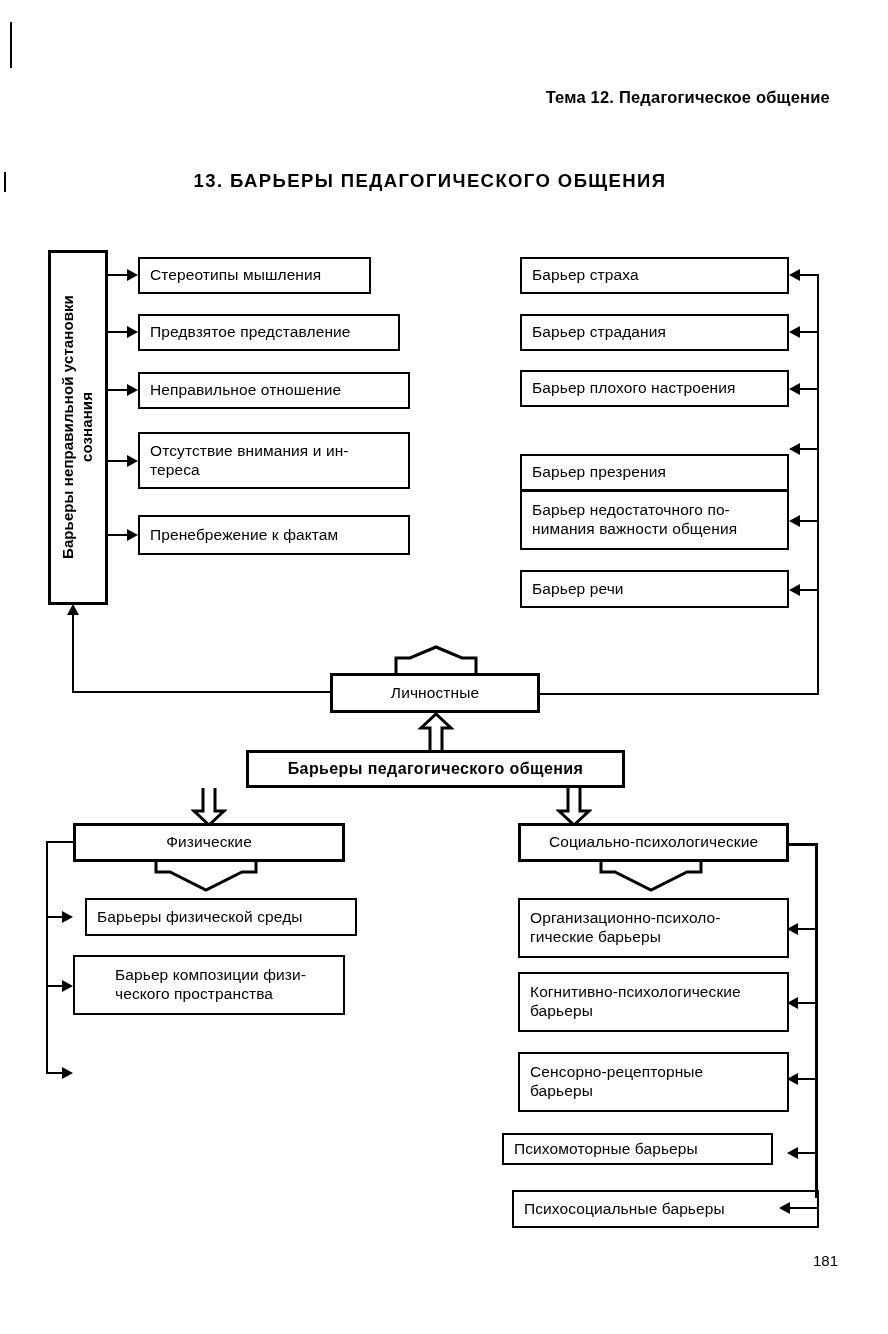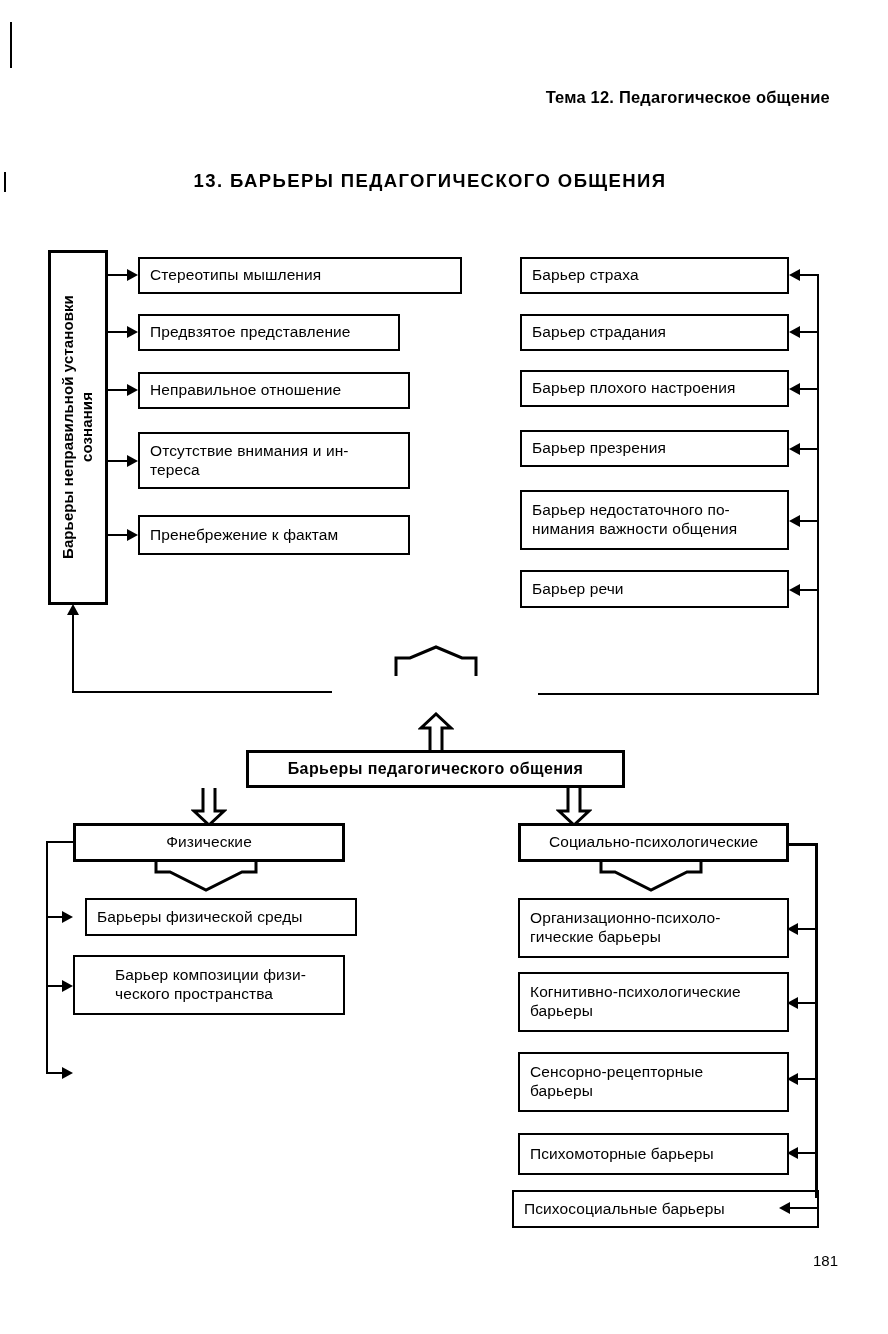--- a/index.html
+++ b/index.html
@@ -122,21 +122,21 @@
 
   <div class="doc-title">13. БАРЬЕРЫ ПЕДАГОГИЧЕСКОГО ОБЩЕНИЯ</div>
 
   <div class="page-number">181</div>
 
   <div class="ln v" style="left:10px; top:22px; height:46px;"></div>
   <div class="ln v" style="left:4px; top:172px; height:20px;"></div>
 
   <div class="node vertical thick" style="left:48px; top:250px; width:60px; height:355px;">Барьеры неправильной установки сознания</div>
 
-  <div class="node" style="left:138px; top:257px; width:324px; height:37px;">Стереотипы  мышления</div>
+  <div class="node" style="left:138px; top:257px; width:233px; height:37px;">Стереотипы  мышления</div>
 
   <div class="node" style="left:138px; top:314px; width:262px; height:37px;">Предвзятое представление</div>
 
   <div class="node" style="left:138px; top:372px; width:272px; height:37px;">Неправильное отношение</div>
 
   <div class="node" style="left:138px; top:432px; width:272px; height:57px; white-space:pre-line;">Отсутствие внимания и ин-
 тереса</div>
 
   <div class="node" style="left:138px; top:515px; width:272px; height:40px;">Пренебрежение к фактам</div>
 
@@ -154,21 +154,21 @@
 
   <div class="ln h" style="left:108px; top:534px; width:20px;"></div>
   <div class="arrow-right" style="left:127px; top:529px;"></div>
 
   <div class="node" style="left:520px; top:257px; width:269px; height:37px;">Барьер страха</div>
 
   <div class="node" style="left:520px; top:314px; width:269px; height:37px;">Барьер страдания</div>
 
   <div class="node" style="left:520px; top:370px; width:269px; height:37px;">Барьер плохого настроения</div>
 
-  <div class="node" style="left:520px; top:430px; width:269px; height:37px;">Барьер презрения</div>
+  <div class="node" style="left:520px; top:454px; width:269px; height:37px;">Барьер презрения</div>
 
   <div class="node" style="left:520px; top:490px; width:269px; height:60px; white-space:pre-line;">Барьер недостаточного по-
 нимания важности общения</div>
 
   <div class="node" style="left:520px; top:570px; width:269px; height:38px;">Барьер речи</div>
 
   <div class="ln v" style="left:817px; top:274px; height:421px;"></div>
 
   <div class="ln h" style="left:800px; top:274px; width:19px;"></div>
   <div class="arrow-left" style="left:789px; top:269px;"></div>
@@ -181,20 +181,21 @@
 
   <div class="ln h" style="left:800px; top:448px; width:19px;"></div>
   <div class="arrow-left" style="left:789px; top:443px;"></div>
 
   <div class="ln h" style="left:800px; top:520px; width:19px;"></div>
   <div class="arrow-left" style="left:789px; top:515px;"></div>
 
   <div class="ln h" style="left:800px; top:589px; width:19px;"></div>
   <div class="arrow-left" style="left:789px; top:584px;"></div>
 
+  <div class="node center thick" style="left:330px; top:673px; width:210px; height:40px;">Личностные</div>
 
   <div class="block-arrow" style="left:392px; top:645px;">
     <svg width="88" height="32" viewBox="0 0 88 32">
       <path d="M4 31 L4 13 L18 13 L44 2 L70 13 L84 13 L84 31" fill="none" stroke="#000" stroke-width="3"></path>
     </svg>
   </div>
 
   <div class="ln h" style="left:72px; top:691px; width:260px;"></div>
   <div class="ln v" style="left:72px; top:614px; height:79px;"></div>
   <div class="arrow-up" style="left:67px; top:604px;"></div>
@@ -257,21 +258,21 @@
 
   <div class="node" style="left:518px; top:898px; width:271px; height:60px; white-space:pre-line;">Организационно-психоло-
 гические барьеры</div>
 
   <div class="node" style="left:518px; top:972px; width:271px; height:60px; white-space:pre-line;">Когнитивно-психологические
 барьеры</div>
 
   <div class="node" style="left:518px; top:1052px; width:271px; height:60px; white-space:pre-line;">Сенсорно-рецепторные
 барьеры</div>
 
-  <div class="node" style="left:518px; top:1133px; width:271px; height:42px;text-align:right;">Психомоторные барьеры</div>
+  <div class="node" style="left:502px; top:1133px; width:271px; height:32px;text-align:right;">Психомоторные барьеры</div>
 
   <div class="node" style="left:512px; top:1190px; width:307px; height:38px;">Психосоциальные барьеры</div>
 
   <div class="ln thick-v" style="left:815px; top:843px; height:355px;"></div>
   <div class="ln thick-h" style="left:787px; top:843px; width:31px;"></div>
 
   <div class="ln h" style="left:798px; top:928px; width:19px;"></div>
   <div class="arrow-left" style="left:787px; top:923px;"></div>
 
   <div class="ln h" style="left:798px; top:1002px; width:19px;"></div>

